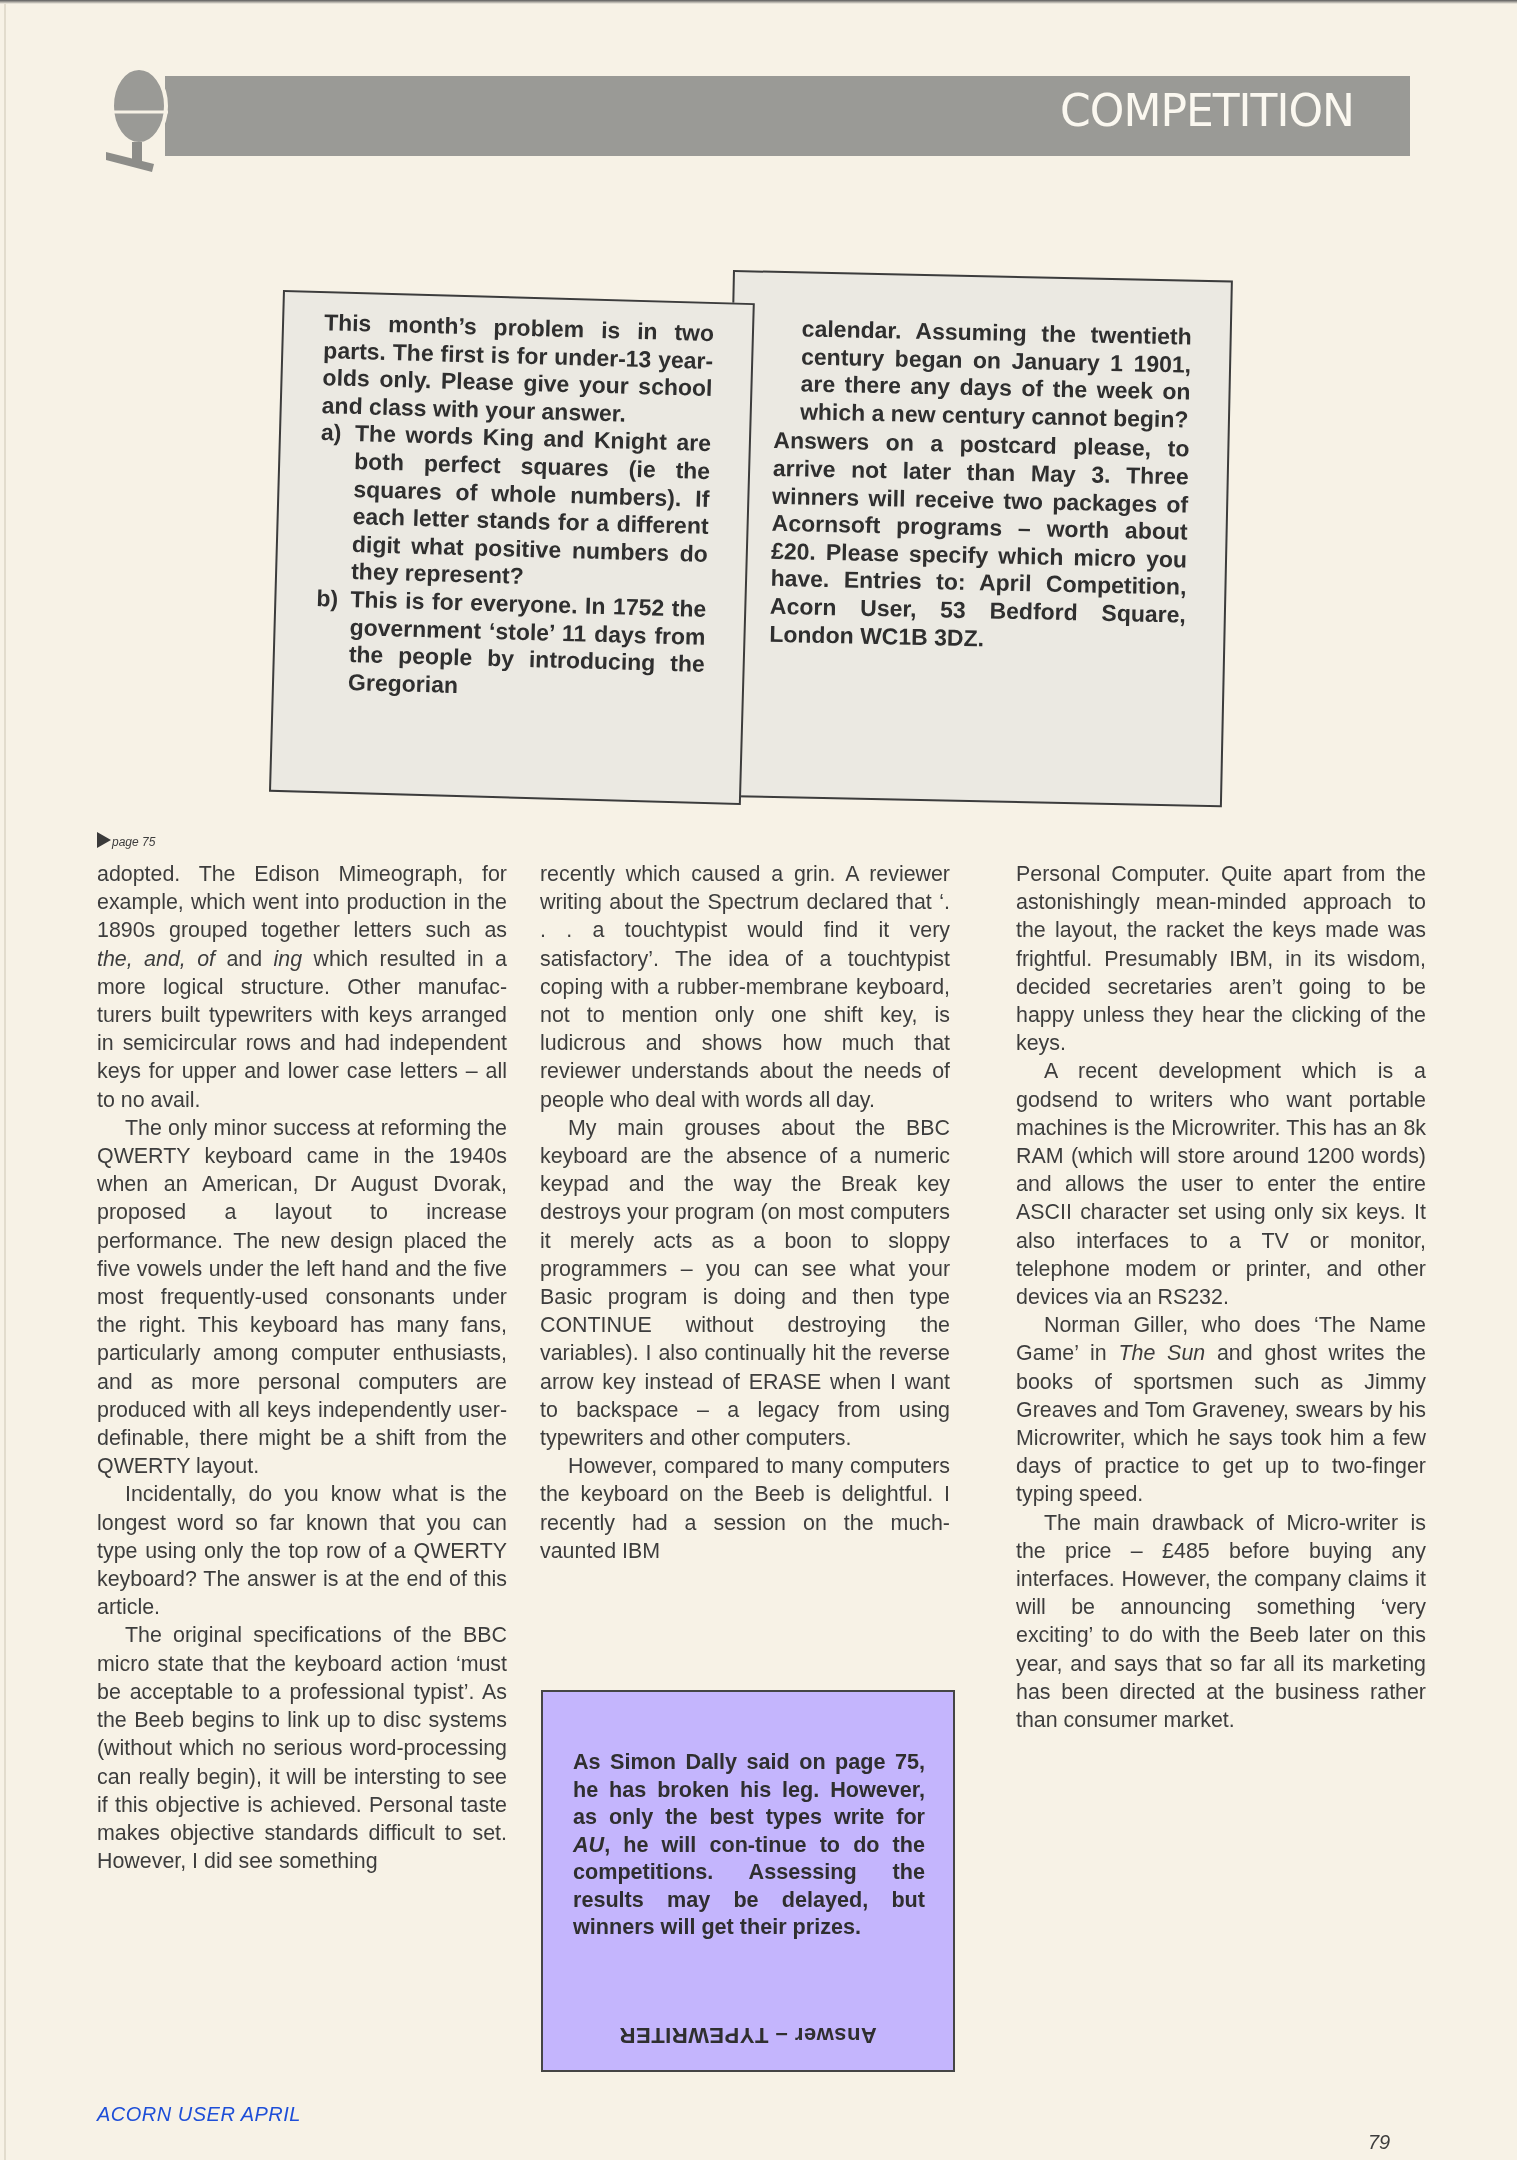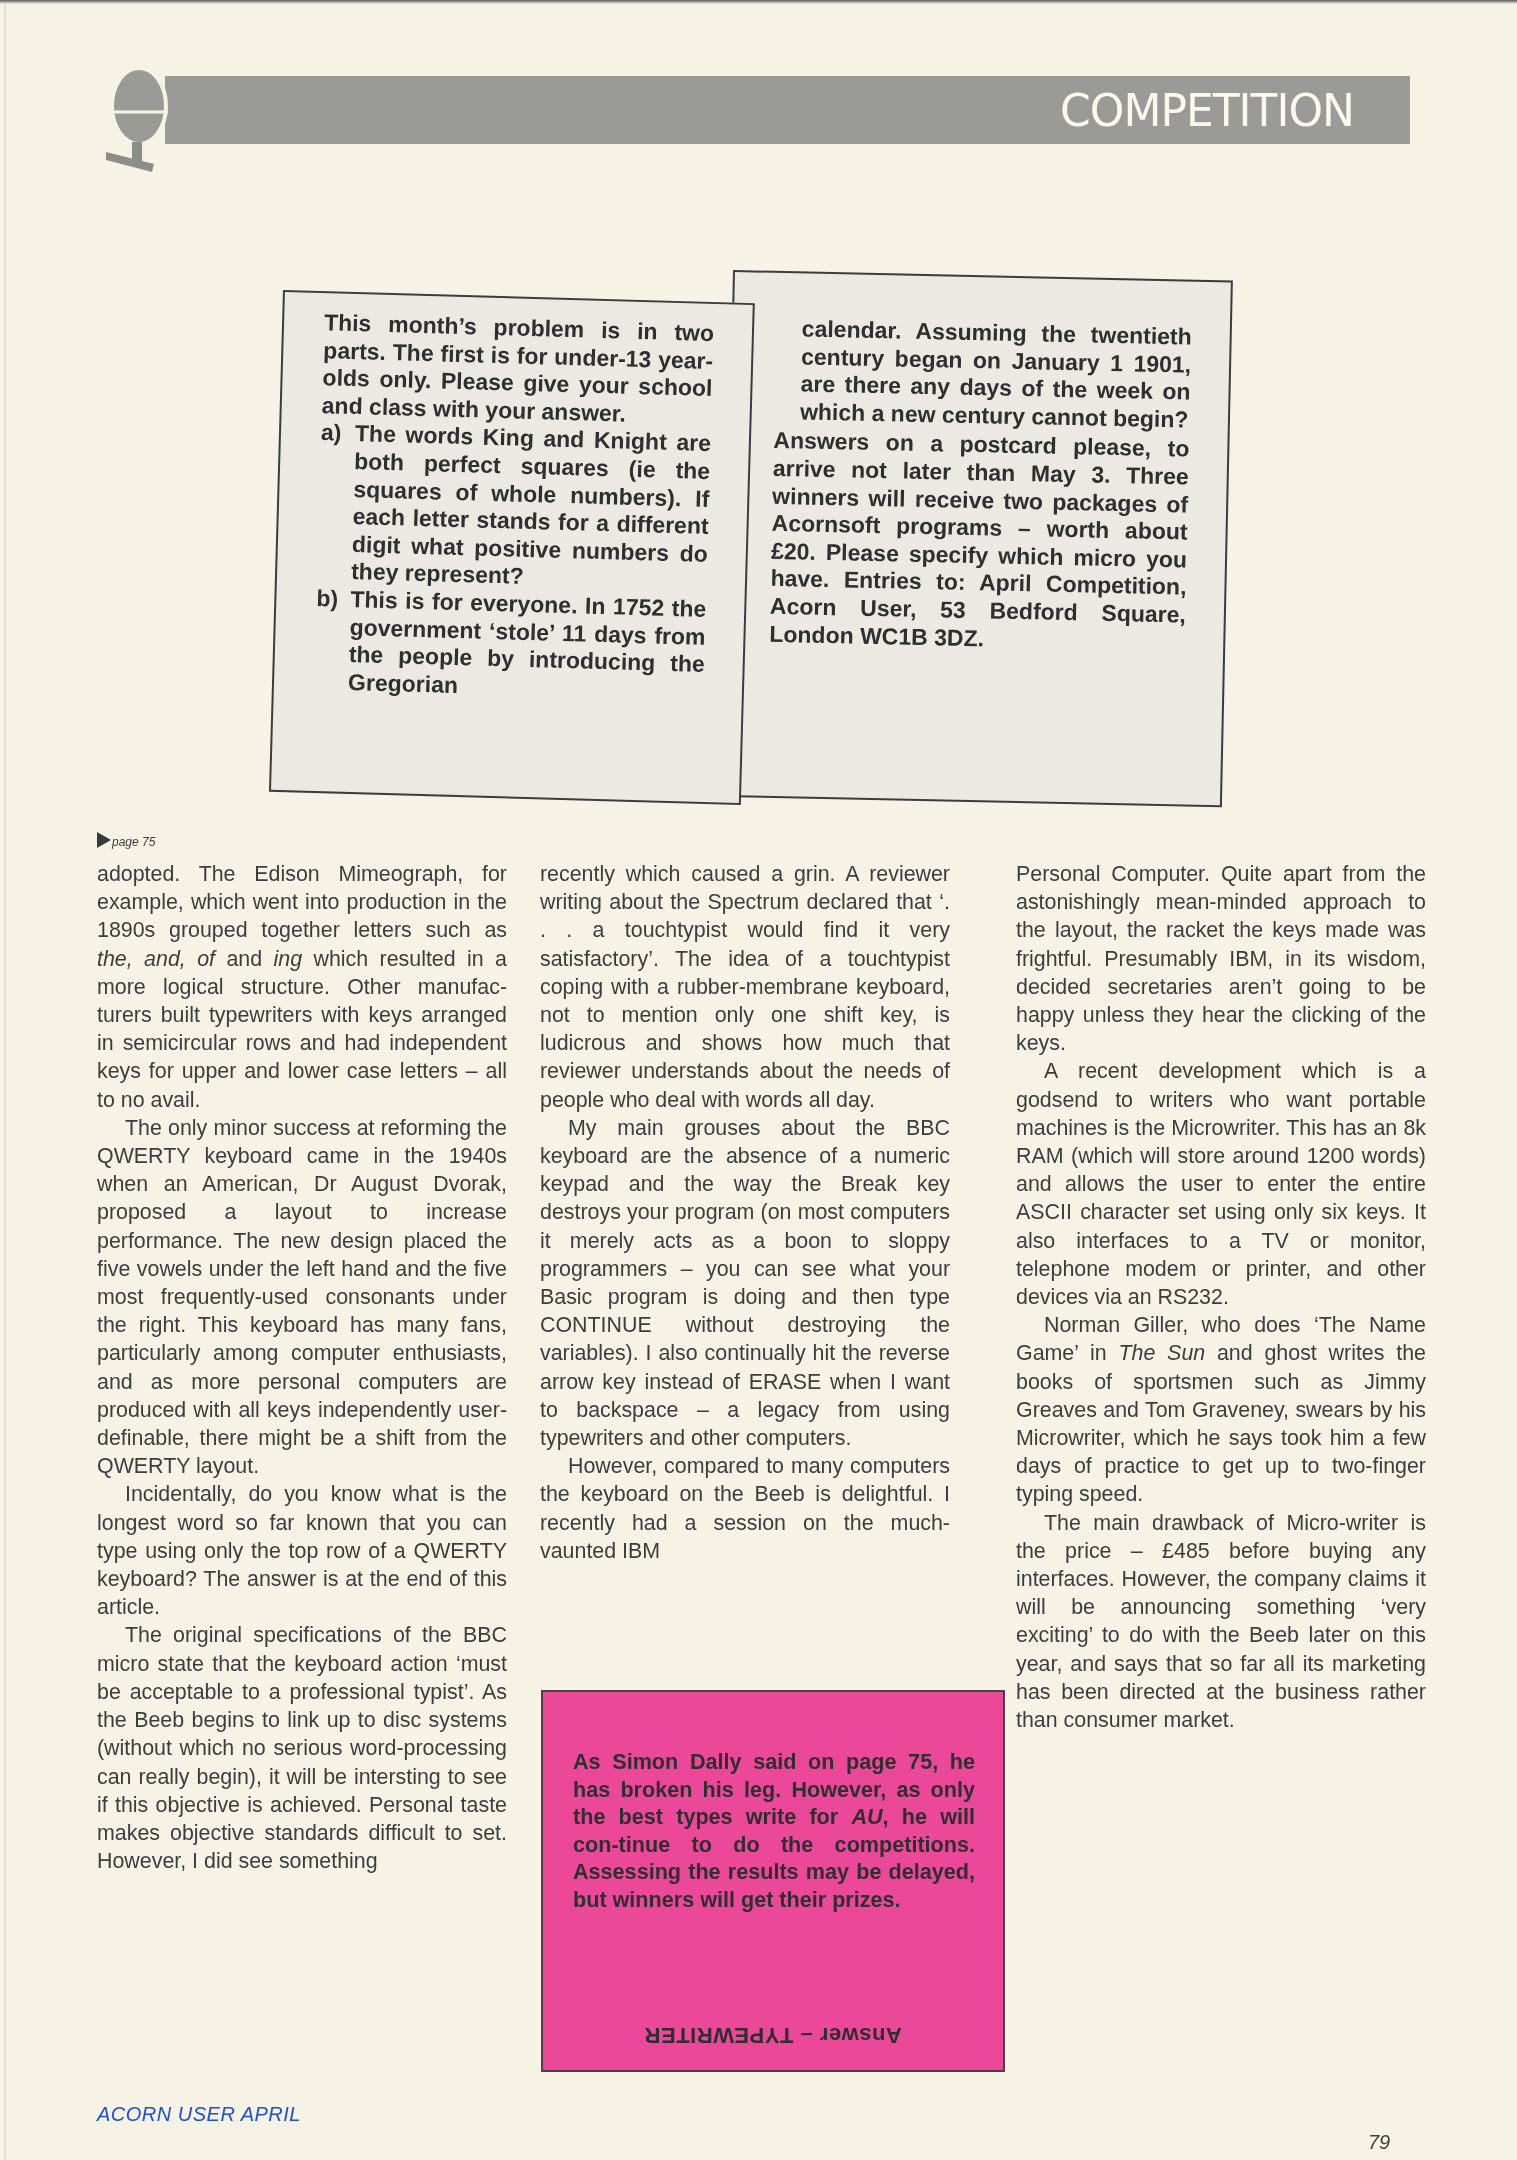--- a/index.html
+++ b/index.html
@@ -14,21 +14,21 @@
     position: absolute; left: 0; top: 0; width: 1517px; height: 4px;
     background: linear-gradient(to bottom, #5a5a5a, rgba(90,90,90,0));
   }
   .scan-edge-left {
     position: absolute; left: 4px; top: 4px; width: 2px; height: 2156px;
     background: #e2dccd;
   }
 
   
   .banner {
-    position: absolute; left: 165px; top: 76px; width: 1245px; height: 68px;
+    position: absolute; left: 165px; top: 76px; width: 1245px; height: 80px;
     background: #9a9a96;
   }
   .banner-title {
     position: absolute; right: 56px; top: 10px;
     font-family: "DejaVu Sans", sans-serif;
     font-size: 44px; letter-spacing: -1px;
     color: #fbf8f0; font-weight: normal; line-height: 50px;
   }
   .logo {
     position: absolute; left: 106px; top: 60px; width: 66px; height: 112px;
@@ -74,22 +74,22 @@
     font-size: 12px; font-style: italic; color: #3d3d3d;
   }
   .page-ref .tri {
     display: inline-block; width: 0; height: 0;
     border-top: 8px solid transparent; border-bottom: 8px solid transparent;
     border-left: 14px solid #3a3a3a; vertical-align: -2px; margin-right: 1px;
   }
 
   
   .note {
-    position: absolute; left: 541px; top: 1690px; width: 464px; height: 382px;
-    background: #ec4899; border: 2px solid #454545; box-sizing: border-box;
+    position: absolute; left: 541px; top: 1690px; width: 414px; height: 382px;
+    background: #c4b5fd; border: 2px solid #454545; box-sizing: border-box;
     padding: 56px 28px 0 30px;
     font-weight: bold; color: #2f2f2f; font-size: 21.6px; line-height: 27.5px;
   }
   .note p { margin: 0; text-align: justify; text-align-last: left; }
   .note .answer {
     position: absolute; left: 0; right: 0; bottom: 22px; text-align: center;
     transform: rotate(180deg); font-size: 22px; letter-spacing: 0.5px;
   }
 
   

